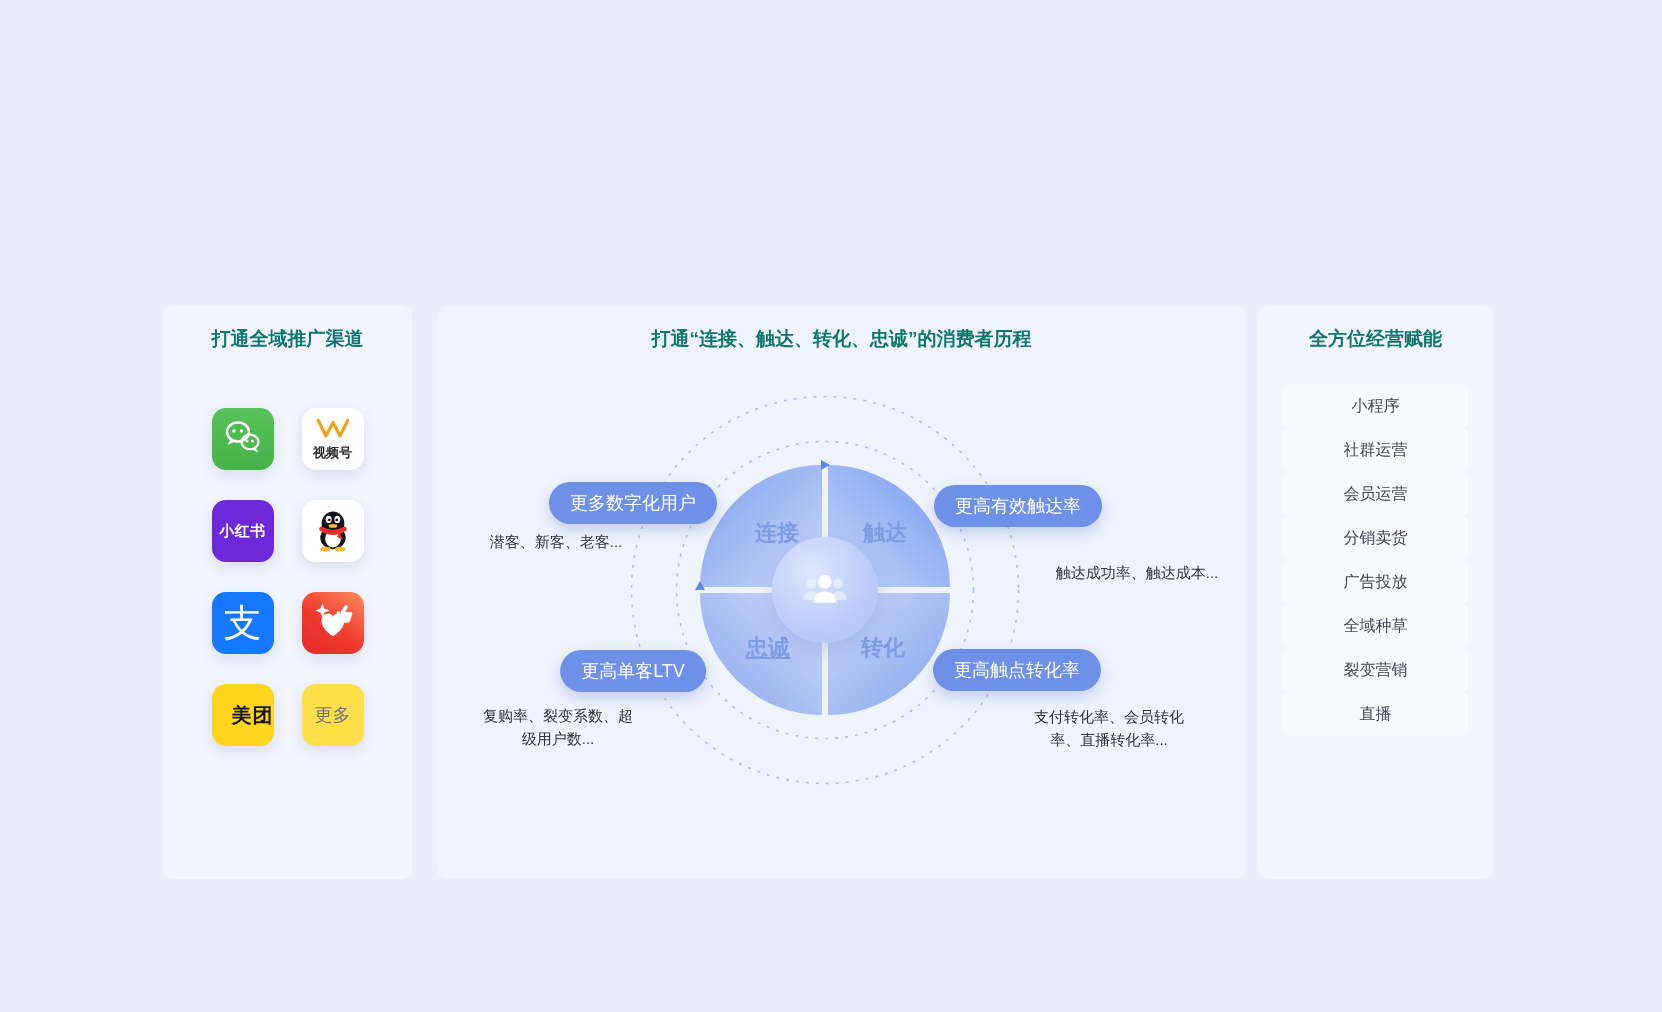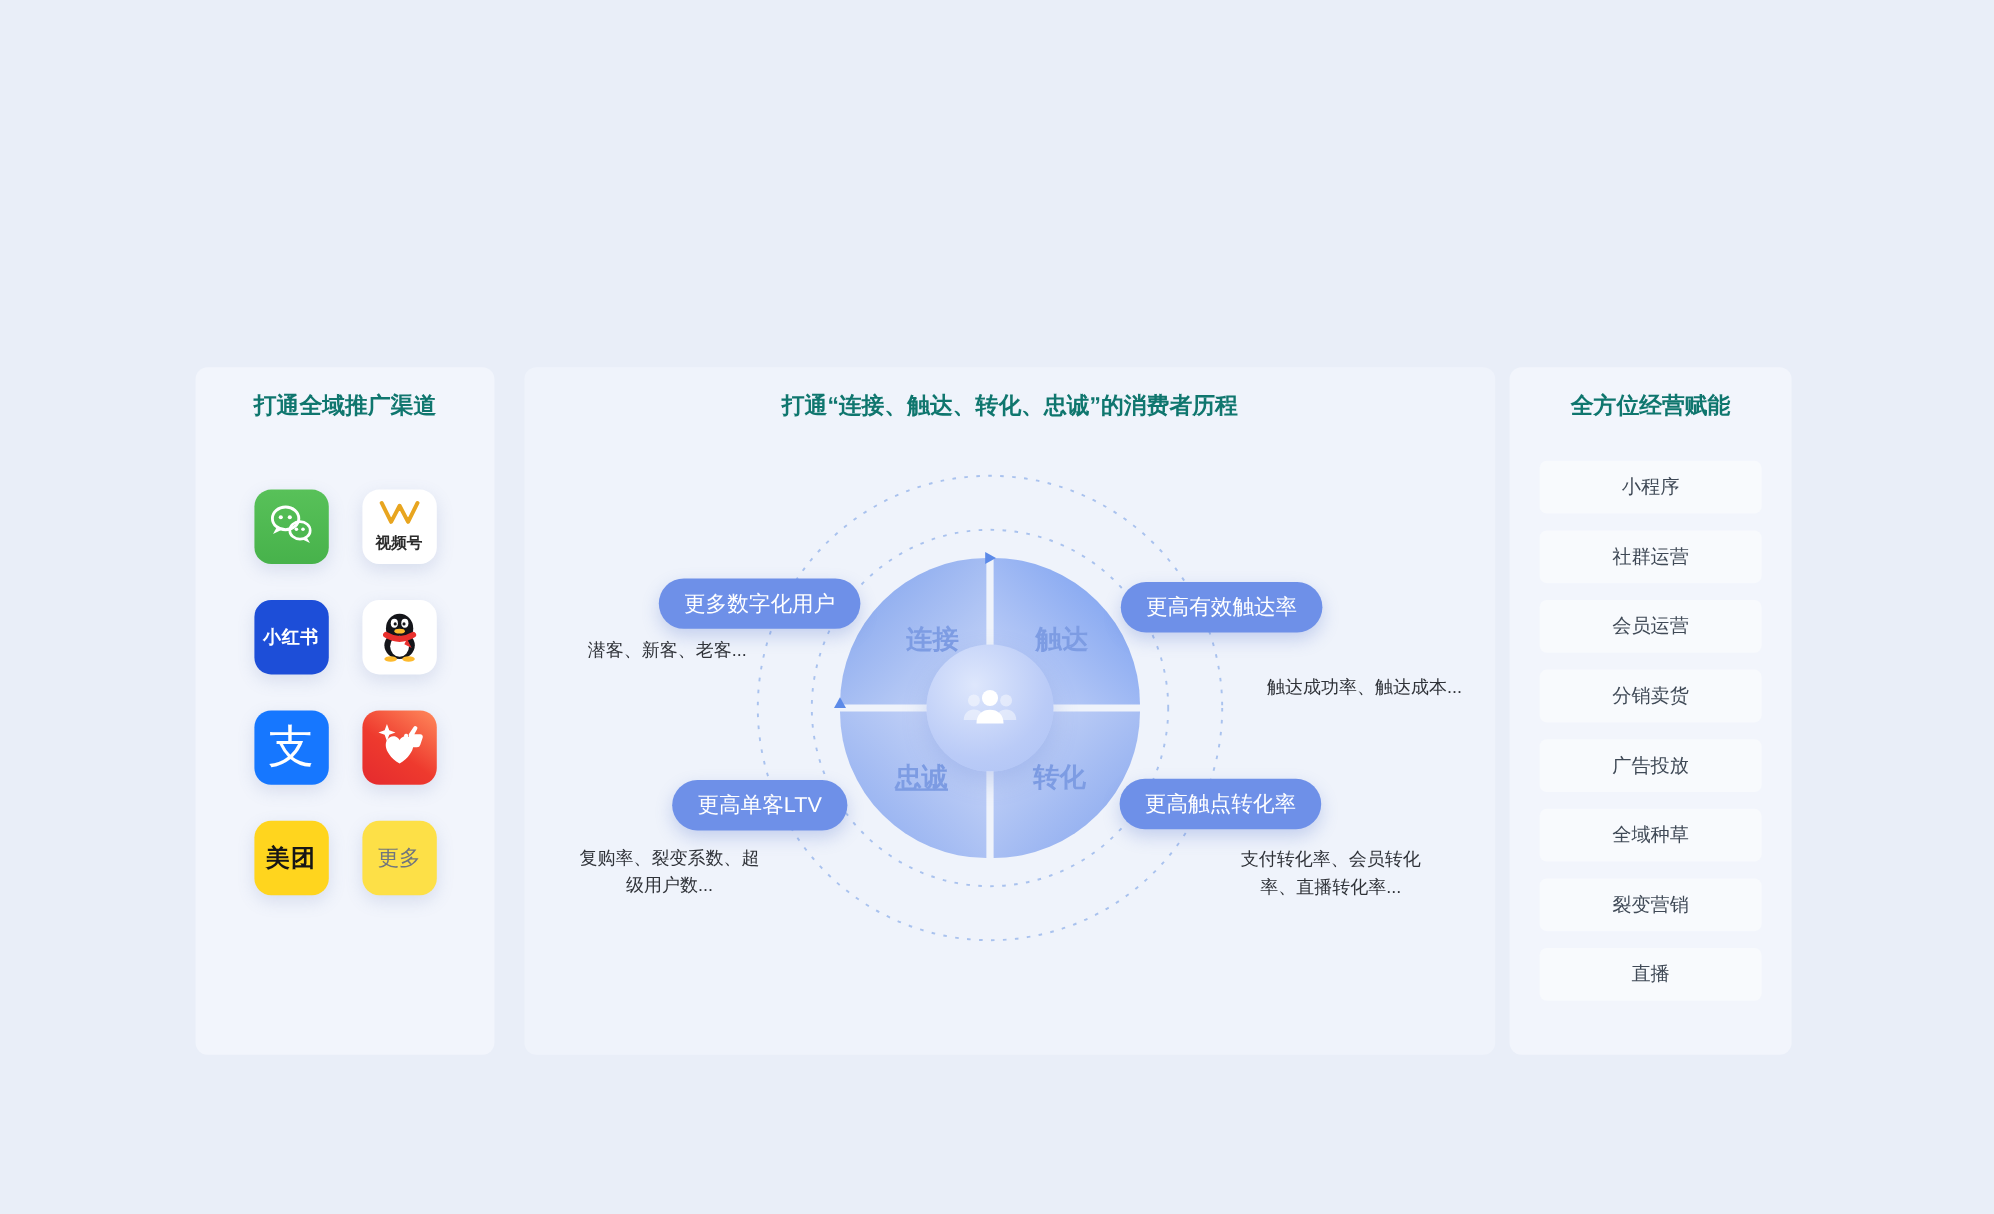--- a/index.html
+++ b/index.html
@@ -36,27 +36,27 @@
   }
   .channel {
     width:62px; height:62px; border-radius:14px;
     display:flex; flex-direction:column; align-items:center; justify-content:center;
     box-shadow:0 5px 14px rgba(96,118,170,0.18);
     overflow:hidden;
   }
   .channel.wechat   { background:linear-gradient(180deg,#58C159,#47B24B); }
   .channel.shipinhao{ background:#FFFFFF; gap:1px; }
   .channel.shipinhao .shp-label { font-size:13px; font-weight:700; color:#2B2B2B; }
-  .channel.xiaohongshu { background:#1d4ed8; }
+  .channel.xiaohongshu { background:#6d28d9; }
   .channel.xiaohongshu .xhs-label { font-size:15px; font-weight:800; color:#FFFFFF; letter-spacing:0.5px; }
   .channel.qq       { background:#FFFFFF; }
   .channel.alipay   { background:#1677FF; }
   .channel.alipay .zfb-glyph { font-size:38px; line-height:1; color:#FFFFFF; font-weight:500; }
   .channel.like     { background:linear-gradient(215deg,#FF8A5C 0%,#EE3A2E 55%,#E42A2E 100%); }
-  .channel.meituan  { background:#FFD51E; }
+  .channel.meituan  { background:#FFD51E;align-items:flex-end; }
   .channel.meituan .mt-label { font-size:20px; font-weight:900; color:#161616; letter-spacing:1px; }
   .channel.more     { background:#fde047; }
   .channel.more .more-label { font-size:18px; color:#70757E; }
 
   
   .dashed-ring { position:absolute; }
   .ring-outer { left:193px; top:89px; }
   .ring-inner { left:238px; top:134px; }
 
   .wheel { position:absolute; left:263px; top:159px; width:250px; height:250px; }
@@ -110,21 +110,21 @@
     font-size:15px; color:#2F3238; line-height:1.55; text-align:center;
   }
   .note-tl { left:119px; top:236px; white-space:nowrap; }
   .note-tr { left:700px; top:267px; white-space:nowrap; }
   .note-bl { left:121px; top:421px; width:156px; }
   .note-br { left:672px; top:422px; width:160px; }
 
   
   .cap-list {
     list-style:none; margin:34px auto 0; width:185px;
-    display:flex; flex-direction:column; gap:14px;
+    display:flex; flex-direction:column; gap:0;
   }
   .cap-item {
     height:44px; border-radius:6px; background:#F8FAFD;
     display:flex; align-items:center; justify-content:center;
     font-size:16px; color:#3F4956;
   }
 </style>
 </head>
 <body>
 

